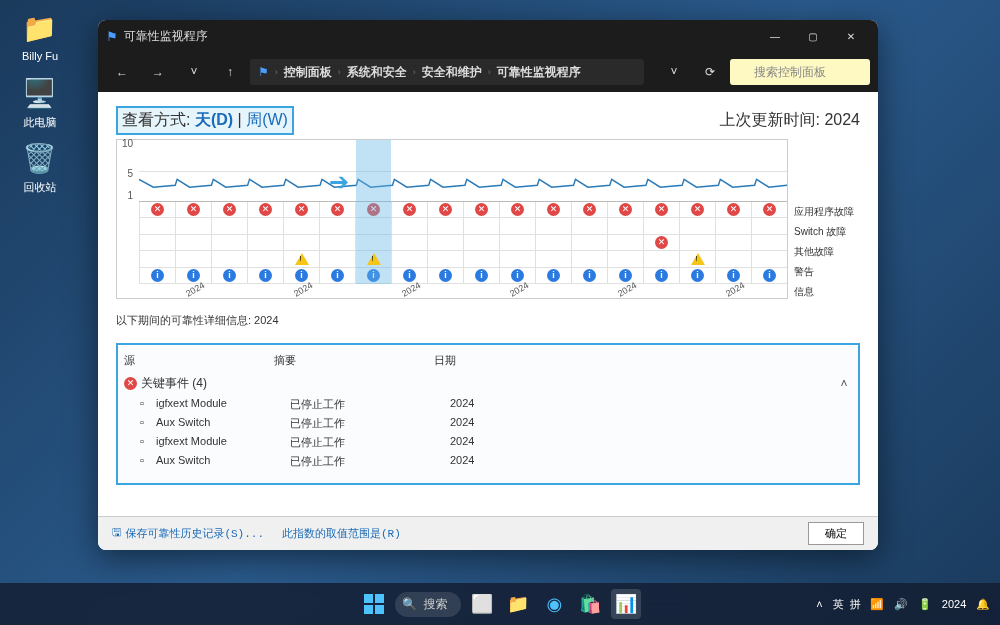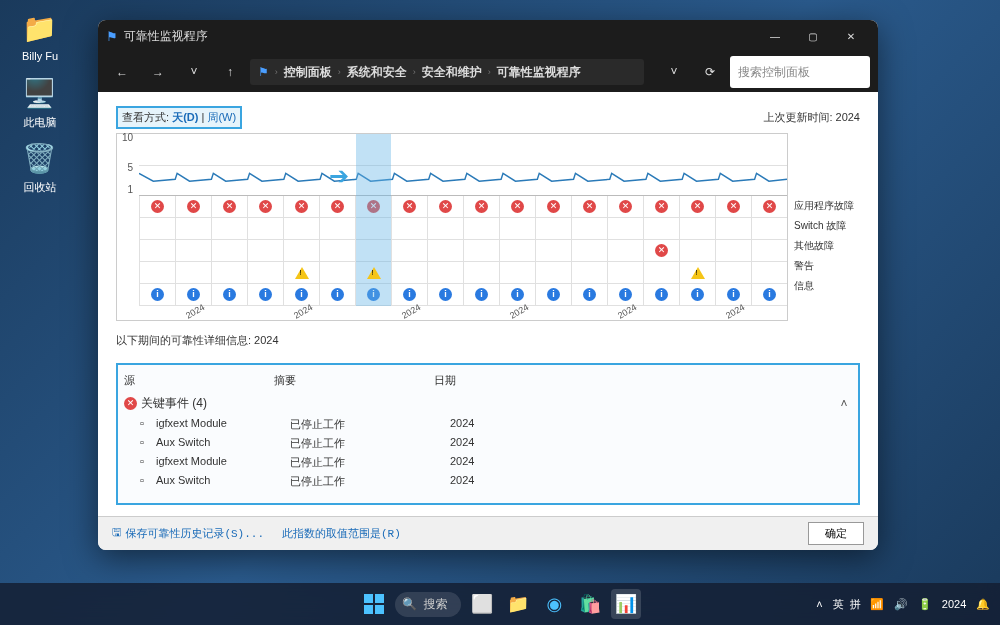--- a/index.html
+++ b/index.html
@@ -15,37 +15,37 @@
 .titlebar { background: #1c1c1c; color: #ddd; height: 32px; display: flex; align-items: center; padding: 0 8px; font-size: 12px; }
 .titlebar .flag-icon { margin-right: 6px; color: #4a9eff; font-size: 13px; }
 .titlebar .title-text { flex: 1; }
 .titlebar .win-btn { width: 38px; height: 32px; display: flex; align-items: center; justify-content: center; color: #ddd; font-size: 10px; }
 
 .navbar { background: #1c1c1c; color: #ddd; height: 40px; display: flex; align-items: center; padding: 0 8px; gap: 4px; font-size: 12px; }
 .nav-btn { width: 32px; height: 28px; display: flex; align-items: center; justify-content: center; color: #ddd; }
 .addr-bar { flex: 1; background: #2a2a2a; height: 26px; border-radius: 3px; display: flex; align-items: center; padding: 0 8px; gap: 6px; }
 .addr-bar .crumb { color: #ddd; font-weight: bold; }
 .addr-bar .sep { color: #777; font-size: 9px; }
-.search-box { width: 140px; background: #ffffff; height: 32px; border-radius: 3px; padding: 0 8px; color: #888; display: flex; align-items: center; }
+.search-box { width: 140px; background: #fef9c3; height: 26px; border-radius: 3px; padding: 0 24px; color: #888; display: flex; align-items: center; }
 
 .content { flex: 1; background: #fff; overflow-y: auto; padding: 14px 18px; font-size: 12px; color: #333; }
 .content::-webkit-scrollbar { width: 14px; }
 .content::-webkit-scrollbar-thumb { background: #ccc; }
 
 .page-title { color: #1a6bb8; font-size: 17px; margin-bottom: 8px; font-weight: normal; }
 .page-desc { color: #333; font-size: 11px; margin-bottom: 14px; }
 
-.topline { display: flex; justify-content: space-between; align-items: center; margin-bottom: 4px; font-size: 11px; }
+.topline { display: flex; justify-content: space-between; align-items: center; margin-bottom: 4px; font-size: 16px; }
 .view-toggle { border: 2px solid #3aa5e0; padding: 2px 4px; background: #e6f4fb; }
 .view-toggle a { color: #1a6bb8; text-decoration: none; }
 .view-toggle .active { color: #1a6bb8; font-weight: bold; }
 .last-update { color: #333; }
 
 .chart-wrap { display: flex; margin-bottom: 12px; }
-.chart-area { flex: 1; position: relative; height: 188px; border: 1px solid #ccc; }
+.chart-area { flex: 1; position: relative; height: 160px; border: 1px solid #ccc; }
 .y-axis { position: absolute; left: -2px; top: 0; width: 24px; height: 62px; }
 .y-tick { position: absolute; right: 6px; font-size: 10px; color: #555; }
 .line-zone { position: absolute; top: 0; left: 22px; right: 0; height: 62px; border-bottom: 1px solid #bbb; }
 .hline { position: absolute; left: 0; right: 0; height: 1px; background: #e0e0e0; }
 .reliability-line { stroke: #2a7ab8; stroke-width: 1.5; fill: none; }
 .grid-zone { position: absolute; top: 62px; left: 22px; right: 0; bottom: 14px; display: flex; }
 .g-col { flex: 1; border-left: 1px solid #e0e0e0; display: flex; flex-direction: column; position: relative; }
 .g-cell { flex: 1; border-bottom: 1px solid #e0e0e0; display: flex; align-items: center; justify-content: center; font-size: 10px; }
 .x-lbl { position: absolute; bottom: -16px; left: 50%; transform: translateX(-50%) rotate(-30deg); font-size: 9px; color: #555; transform-origin: top left; white-space: nowrap; }
 .highlight-col { position: absolute; top: 0; bottom: 0; background: rgba(100,180,230,0.4); z-index: 0; }

